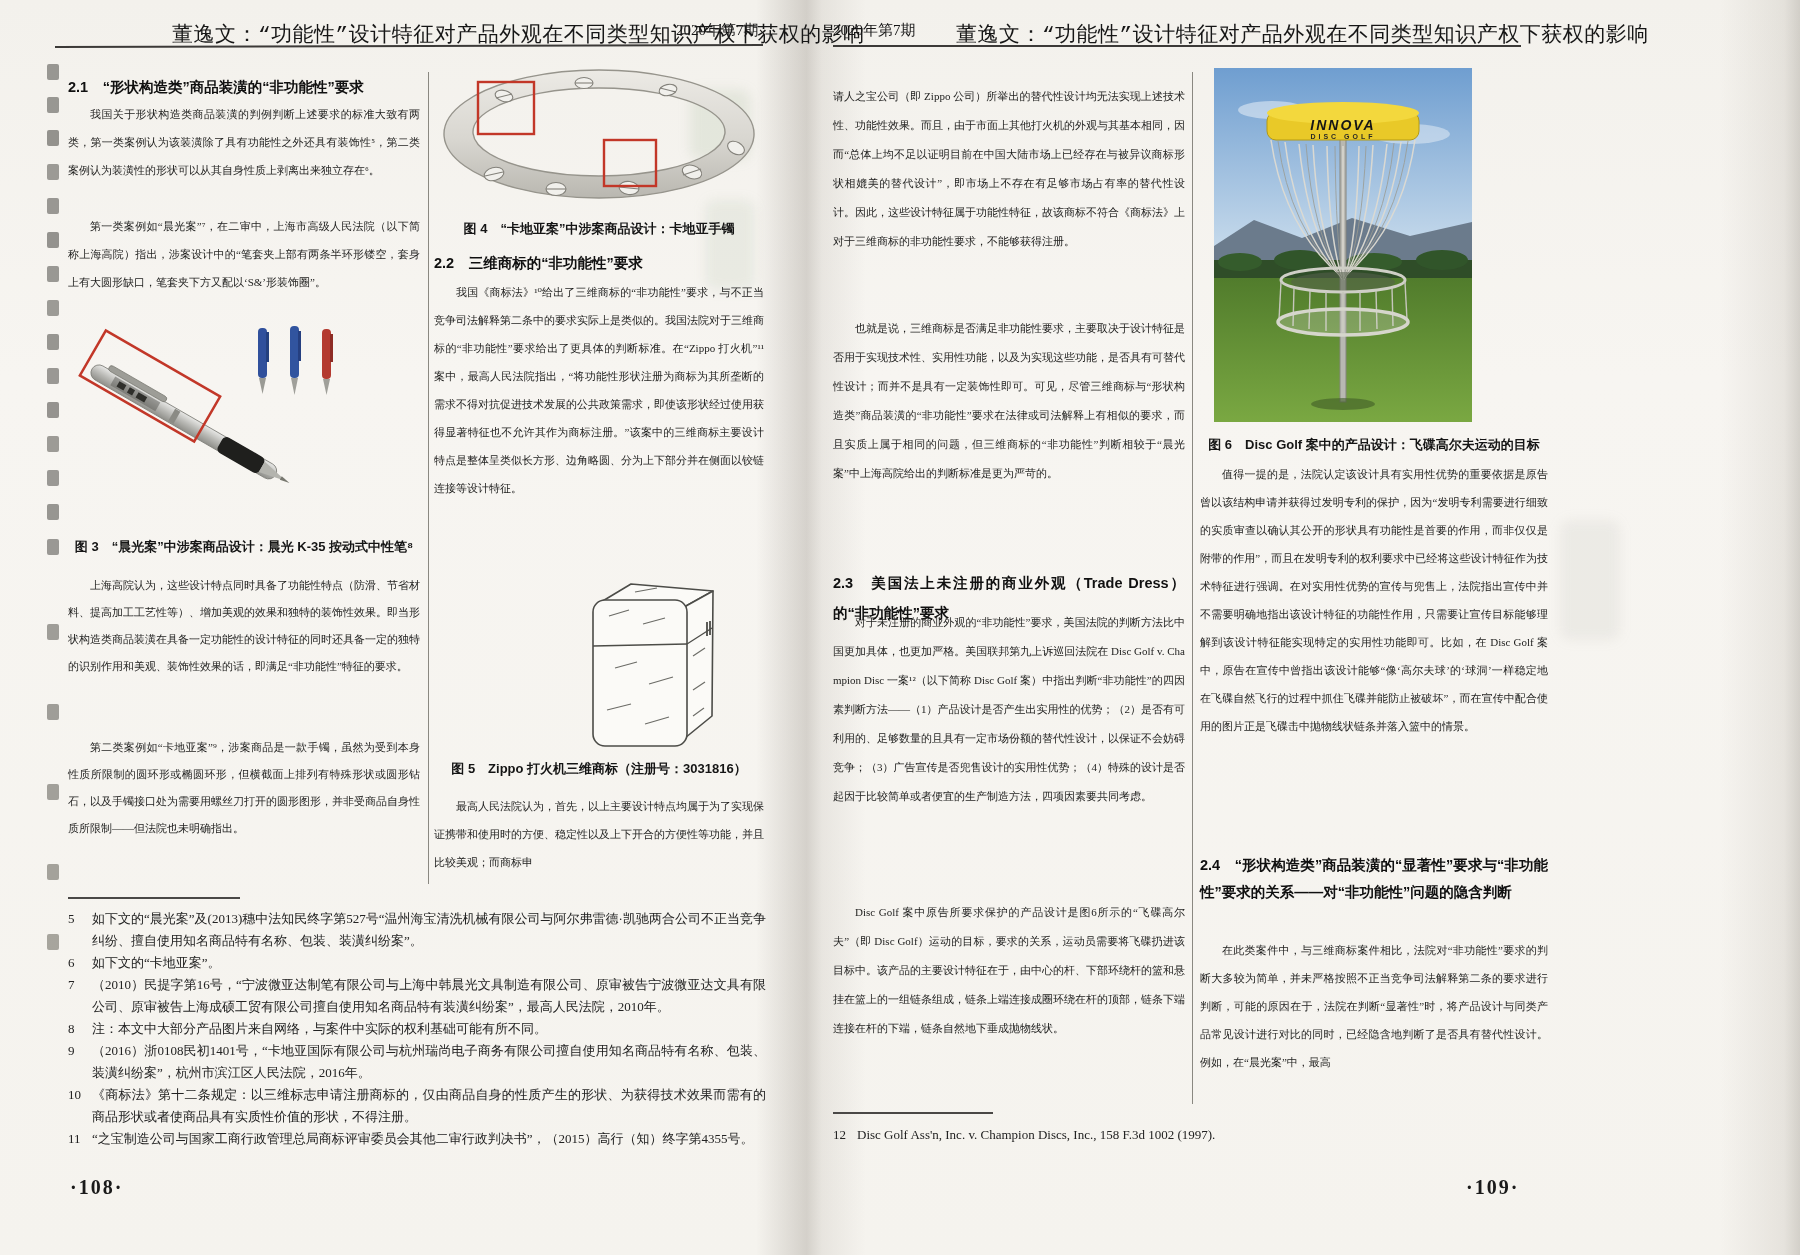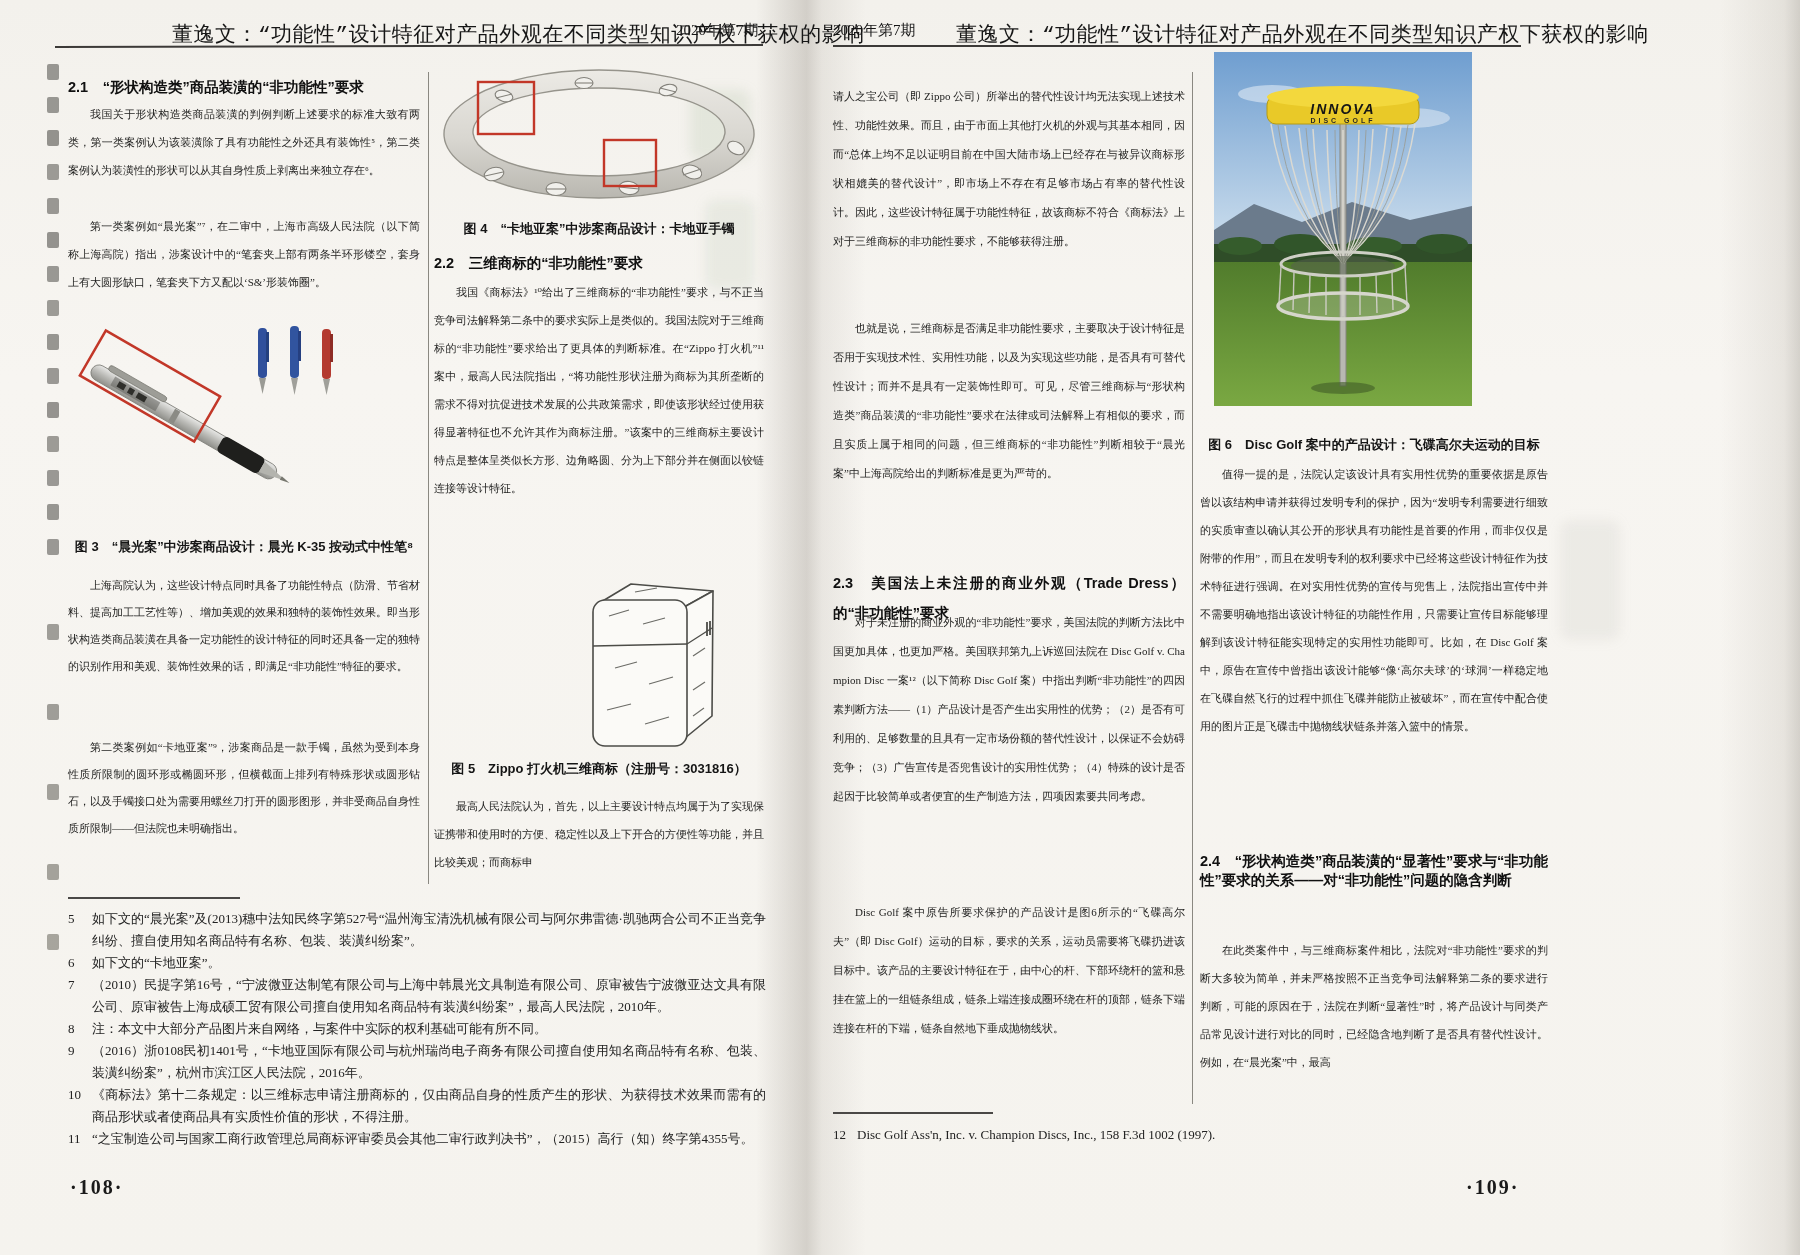--- a/index.html
+++ b/index.html
@@ -189,21 +189,21 @@
   <div class="abs body-txt lh29 indent" style="left:833px;top:314px;width:352px;">也就是说，三维商标是否满足非功能性要求，主要取决于设计特征是否用于实现技术性、实用性功能，以及为实现这些功能，是否具有可替代性设计；而并不是具有一定装饰性即可。可见，尽管三维商标与“形状构造类”商品装潢的“非功能性”要求在法律或司法解释上有相似的要求，而且实质上属于相同的问题，但三维商标的“非功能性”判断相较于“晨光案”中上海高院给出的判断标准是更为严苛的。</div>
   <div class="abs sec-h" style="left:833px;top:568px;width:352px;">2.3　美国法上未注册的商业外观（Trade Dress）的“非功能性”要求</div>
   <div class="abs body-txt lh29 indent" style="left:833px;top:608px;width:352px;">对于未注册的商业外观的“非功能性”要求，美国法院的判断方法比中国更加具体，也更加严格。美国联邦第九上诉巡回法院在 Disc Golf v. Champion Disc 一案¹²（以下简称 Disc Golf 案）中指出判断“非功能性”的四因素判断方法——（1）产品设计是否产生出实用性的优势；（2）是否有可利用的、足够数量的且具有一定市场份额的替代性设计，以保证不会妨碍竞争；（3）广告宣传是否兜售设计的实用性优势；（4）特殊的设计是否起因于比较简单或者便宜的生产制造方法，四项因素要共同考虑。</div>
   <div class="abs body-txt lh29 indent" style="left:833px;top:898px;width:352px;">Disc Golf 案中原告所要求保护的产品设计是图6所示的“飞碟高尔夫”（即 Disc Golf）运动的目标，要求的关系，运动员需要将飞碟扔进该目标中。该产品的主要设计特征在于，由中心的杆、下部环绕杆的篮和悬挂在篮上的一组链条组成，链条上端连接成圈环绕在杆的顶部，链条下端连接在杆的下端，链条自然地下垂成抛物线状。</div>
 
   <div class="abs" style="left:833px;top:1112px;width:160px;height:2px;background:#4a4846;"></div>
   <div class="abs" style="left:831px;top:1124px;width:440px;">
     <div class="fn"><span class="num">12</span><span>Disc Golf Ass'n, Inc. v. Champion Discs, Inc., 158 F.3d 1002 (1997).</span></div>
   </div>
 
-  <div class="abs" style="left:1214px;top:52px;width:258px;height:346px;">
+  <div class="abs" style="left:1214px;top:68px;width:258px;height:346px;">
     <svg width="258" height="354" viewBox="0 0 258 354">
       <defs>
         <linearGradient id="sky" x1="0" y1="0" x2="0" y2="1">
           <stop offset="0" stop-color="#6f9ed0"></stop>
             <stop offset="1" stop-color="#cfe0ee"></stop>
         </linearGradient>
         <linearGradient id="grass" x1="0" y1="0" x2="0" y2="1">
           <stop offset="0" stop-color="#517c2c"></stop>
             <stop offset="1" stop-color="#7aa842"></stop>
         </linearGradient>
@@ -266,18 +266,18 @@
           <line x1="191" y1="214" x2="193" y2="252"></line>
         </g>
         <ellipse cx="129" cy="254" rx="65" ry="13" fill="rgba(228,228,220,0.25)" stroke="#d6d6cc" stroke-width="3.5"></ellipse>
       </g>
       <ellipse cx="129" cy="336" rx="32" ry="6" fill="#3f5c26" opacity="0.6"></ellipse>
     </svg>
   </div>
   <div class="abs caption" style="left:1200px;top:436px;width:348px;">图 6　Disc Golf 案中的产品设计：飞碟高尔夫运动的目标</div>
 
   <div class="abs body-txt lh28 indent" style="left:1200px;top:460px;width:348px;">值得一提的是，法院认定该设计具有实用性优势的重要依据是原告曾以该结构申请并获得过发明专利的保护，因为“发明专利需要进行细致的实质审查以确认其公开的形状具有功能性是首要的作用，而非仅仅是附带的作用”，而且在发明专利的权利要求中已经将这些设计特征作为技术特征进行强调。在对实用性优势的宣传与兜售上，法院指出宣传中并不需要明确地指出该设计特征的功能性作用，只需要让宣传目标能够理解到该设计特征能实现特定的实用性功能即可。比如，在 Disc Golf 案中，原告在宣传中曾指出该设计能够“像‘高尔夫球’的‘球洞’一样稳定地在飞碟自然飞行的过程中抓住飞碟并能防止被破坏”，而在宣传中配合使用的图片正是飞碟击中抛物线状链条并落入篮中的情景。</div>
-  <div class="abs sec-h" style="left:1200px;top:852px;width:348px;line-height:19px;">2.4　“形状构造类”商品装潢的“显著性”要求与“非功能性”要求的关系——对“非功能性”问题的隐含判断</div>
+  <div class="abs sec-h" style="left:1200px;top:852px;width:348px;line-height:27px;">2.4　“形状构造类”商品装潢的“显著性”要求与“非功能性”要求的关系——对“非功能性”问题的隐含判断</div>
   <div class="abs body-txt lh28 indent" style="left:1200px;top:936px;width:348px;">在此类案件中，与三维商标案件相比，法院对“非功能性”要求的判断大多较为简单，并未严格按照不正当竞争司法解释第二条的要求进行判断，可能的原因在于，法院在判断“显著性”时，将产品设计与同类产品常见设计进行对比的同时，已经隐含地判断了是否具有替代性设计。例如，在“晨光案”中，最高</div>
 
   <div class="abs pgnum" style="left:1466px;top:1176px;">·109·</div>
 
 </div>
 
 </body></html>

